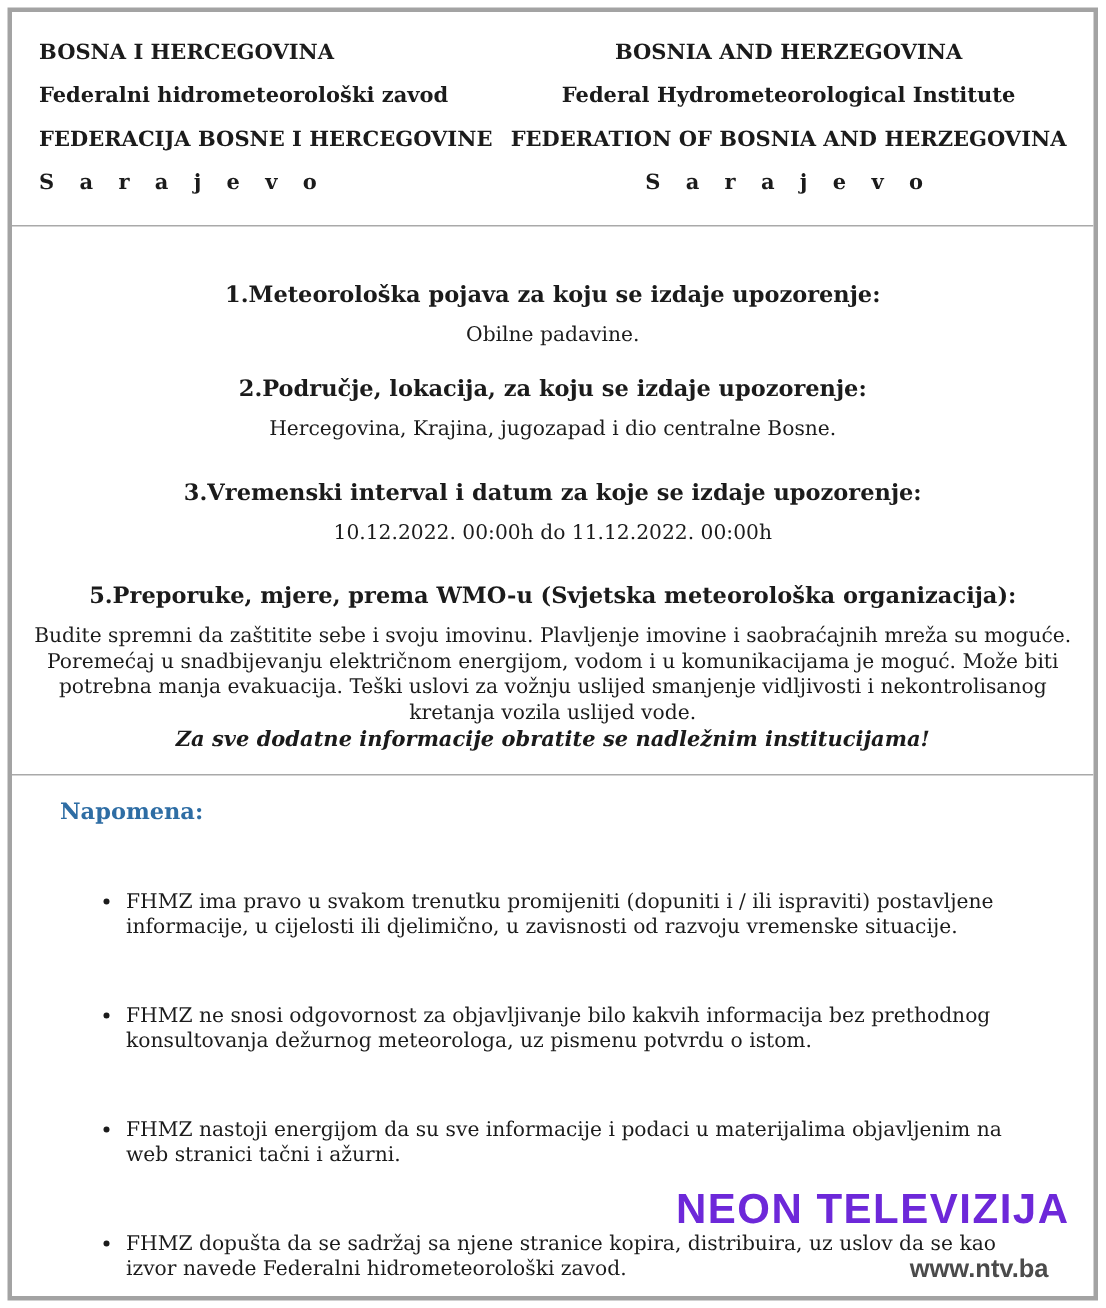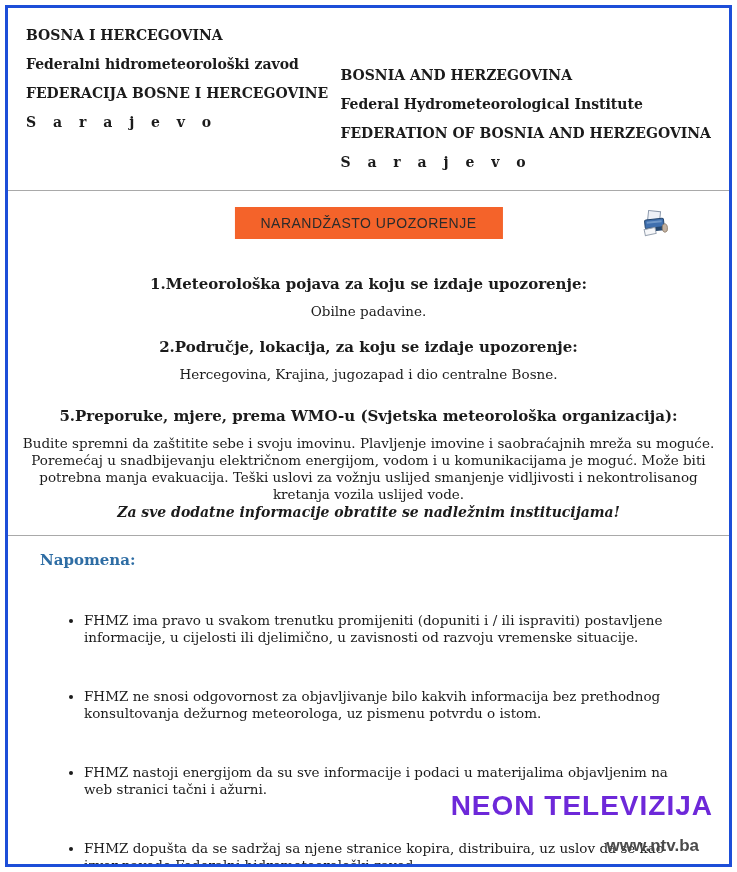--- a/index.html
+++ b/index.html
@@ -3,27 +3,27 @@
 <meta charset="utf-8">
 <style>
   html, body { margin:0; padding:0; }
   body {
     width:737px; height:872px; position:relative; overflow:hidden;
     background:#ffffff; color:#1b1b1b;
     font-family:"DejaVu Serif","Liberation Serif",serif;
   }
   .frame {
     position:absolute; left:5px; top:5px; right:5px; bottom:5px;
-    border:3px solid #1d4ed8; background:#fff; overflow:hidden;
+    border:3px solid #a3a3a3; background:#fff; overflow:hidden;
   }
   
   .header { display:flex; justify-content:space-between; padding:18px 18px 0 18px; }
   .header .col { font-weight:bold; font-size:14px; }
   .header .col div { margin-bottom:10px; line-height:19px; }
-  .header-right { text-align:left;margin-top:40px; }
+  .header-right { text-align:center; }
   .spaced { letter-spacing:6px; }
   .rule { border-top:1px solid #a9a9a9; height:0; }
   .rule-header { margin-top:8px; }
   
   .warning-row { position:relative; height:32px; margin-top:16px; }
   .badge {
     position:absolute; left:50%; transform:translateX(-50%); top:0;
     background:#f4632a; color:#2b2b2b; border:0; cursor:pointer;
     font-family:"Liberation Sans","DejaVu Sans",sans-serif;
     font-size:14px; letter-spacing:0.5px; padding:8px 26px; white-space:nowrap;
@@ -67,46 +67,35 @@
     <div class="col header-right">
       <div>BOSNIA AND HERZEGOVINA</div>
       <div>Federal Hydrometeorological Institute</div>
       <div>FEDERATION OF BOSNIA AND HERZEGOVINA</div>
       <div class="spaced">S a r a j e v o</div>
     </div>
   </div>
 
   <div class="rule rule-header"></div>
 
-  <div class="warning-row">
-    <button class="badge">NARANDŽASTO UPOZORENJE</button>
-    <span class="printer">
-      <svg width="28" height="28" viewBox="0 0 28 28" aria-hidden="true">
-        <g transform="rotate(-6 14 16)">
-          <rect x="8" y="2" width="12" height="11" fill="#eef1f7" stroke="#8d9aad" stroke-width="1" transform="rotate(12 14 7)"></rect>
-          <rect x="4" y="10" width="19" height="9" rx="1.5" fill="#3f6fae" stroke="#24466e" stroke-width="1"></rect>
-          <rect x="6" y="12" width="15" height="2" fill="#6f97c8"></rect>
-          <rect x="5" y="18" width="17" height="4" fill="#24466e"></rect>
-          <rect x="3" y="19" width="11" height="6" fill="#f6f7f9" stroke="#98a2b0" stroke-width="1" transform="rotate(-6 8 22)"></rect>
-          <ellipse cx="23.5" cy="20" rx="2.6" ry="4.2" fill="#c2b1a0" stroke="#8b7a68" stroke-width="0.8"></ellipse>
-        </g>
-      </svg>
-    </span>
-  </div>
 
   <div>
     <div class="sec-heading mt36">1.Meteorološka pojava za koju se izdaje upozorenje:</div>
     <div class="sec-body">Obilne padavine.</div>
   </div>
 
   <div>
     <div class="sec-heading mt18">2.Područje, lokacija, za koju se izdaje upozorenje:</div>
     <div class="sec-body">Hercegovina, Krajina, jugozapad i dio centralne Bosne.</div>
   </div>
 
+  <div>
+    <div class="sec-heading mt24">3.Vremenski interval i datum za koje se izdaje upozorenje:</div>
+    <div class="sec-body">10.12.2022. 00:00h do 11.12.2022. 00:00h</div>
+  </div>
 
 
   <div>
     <div class="sec-heading mt24">5.Preporuke, mjere, prema WMO-u (Svjetska meteorološka organizacija):</div>
     <div class="sec-body">Budite spremni da zaštitite sebe i svoju imovinu. Plavljenje imovine i saobraćajnih mreža su moguće. Poremećaj u snadbijevanju električnom energijom, vodom i u komunikacijama je moguć. Može biti potrebna manja evakuacija. Teški uslovi za vožnju uslijed smanjenje vidljivosti i nekontrolisanog kretanja vozila uslijed vode.</div>
     <div class="emphasis">Za sve dodatne informacije obratite se nadležnim institucijama!</div>
   </div>
 
   <div class="rule rule-mid"></div>
 

